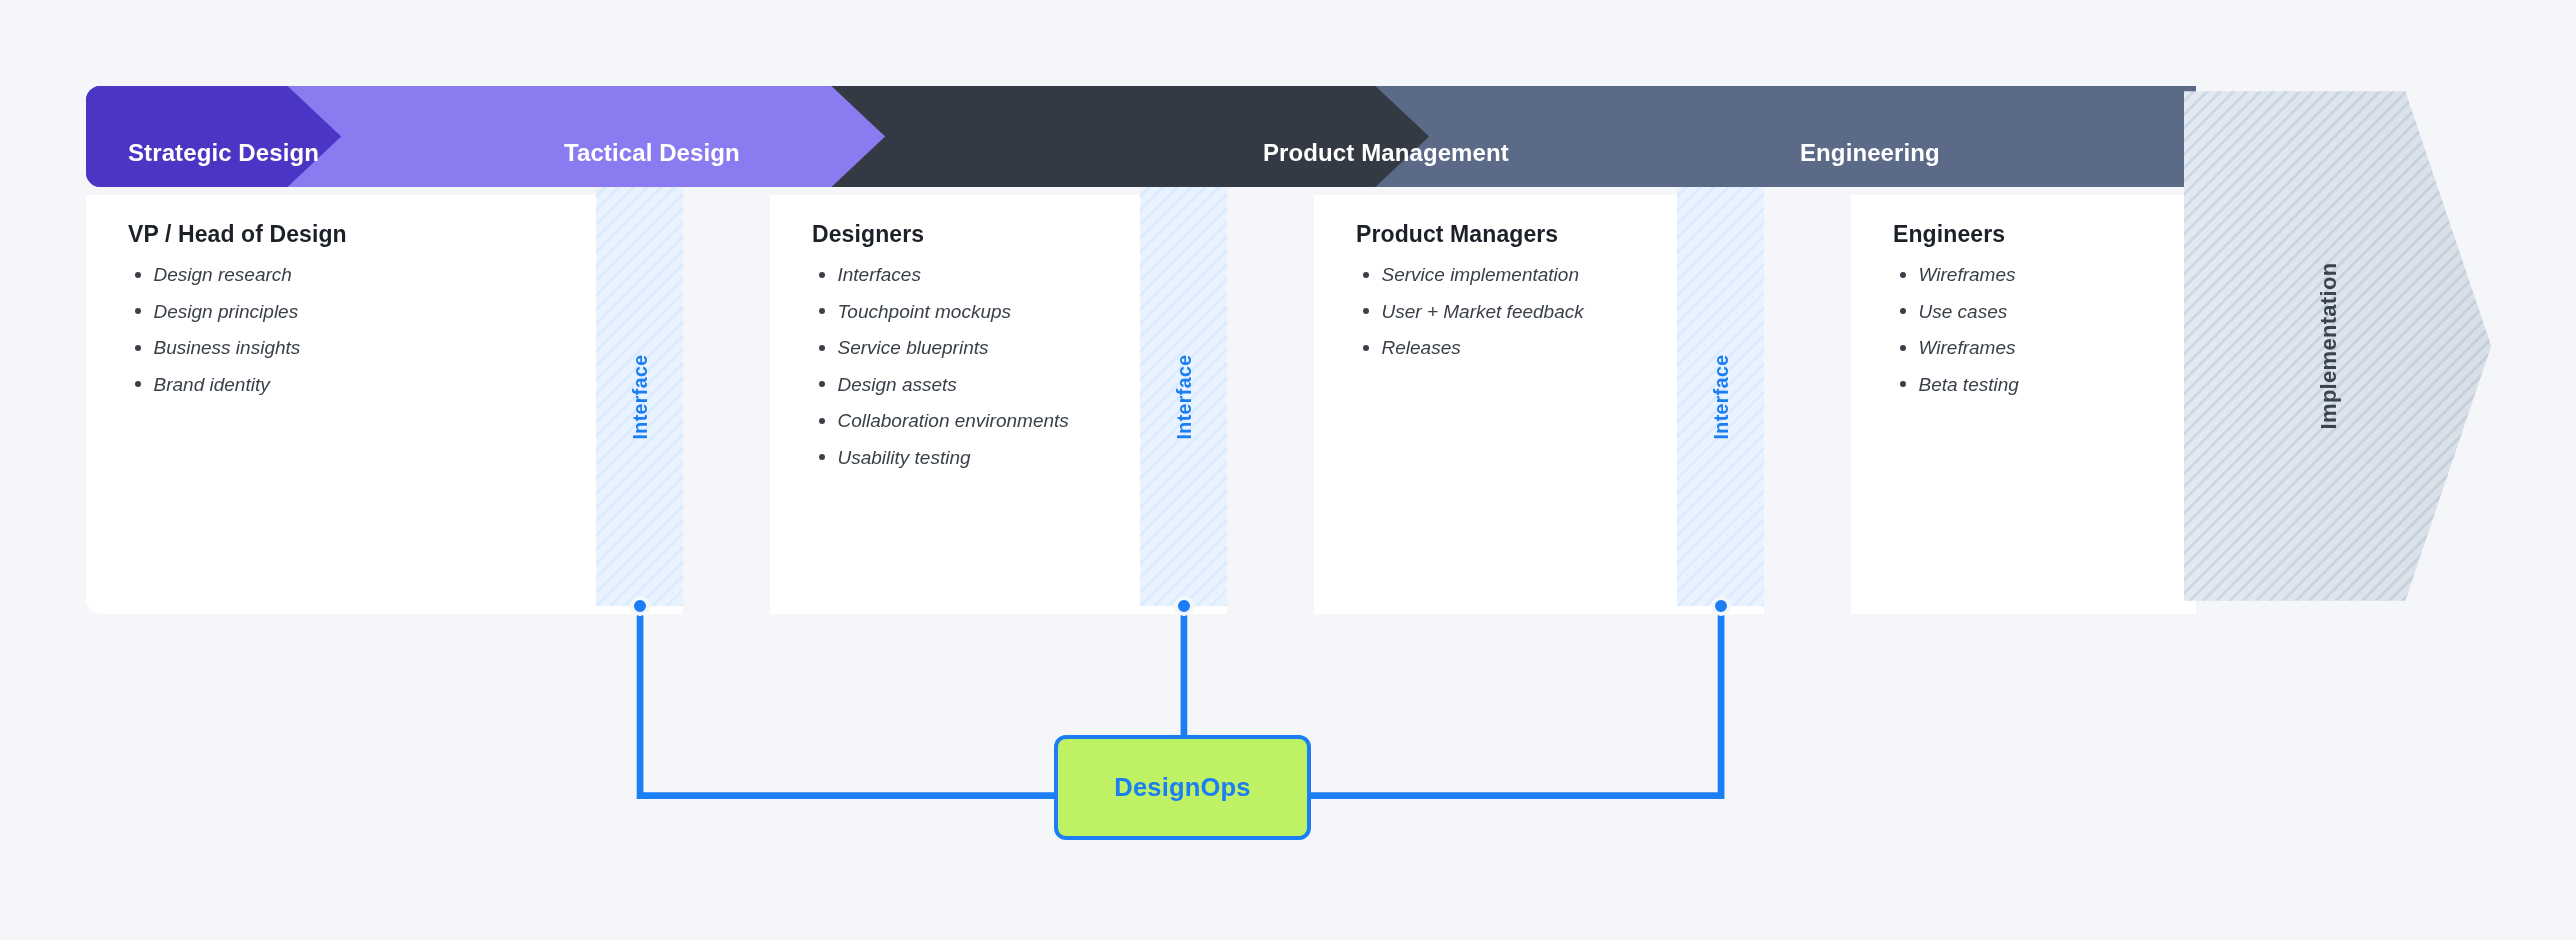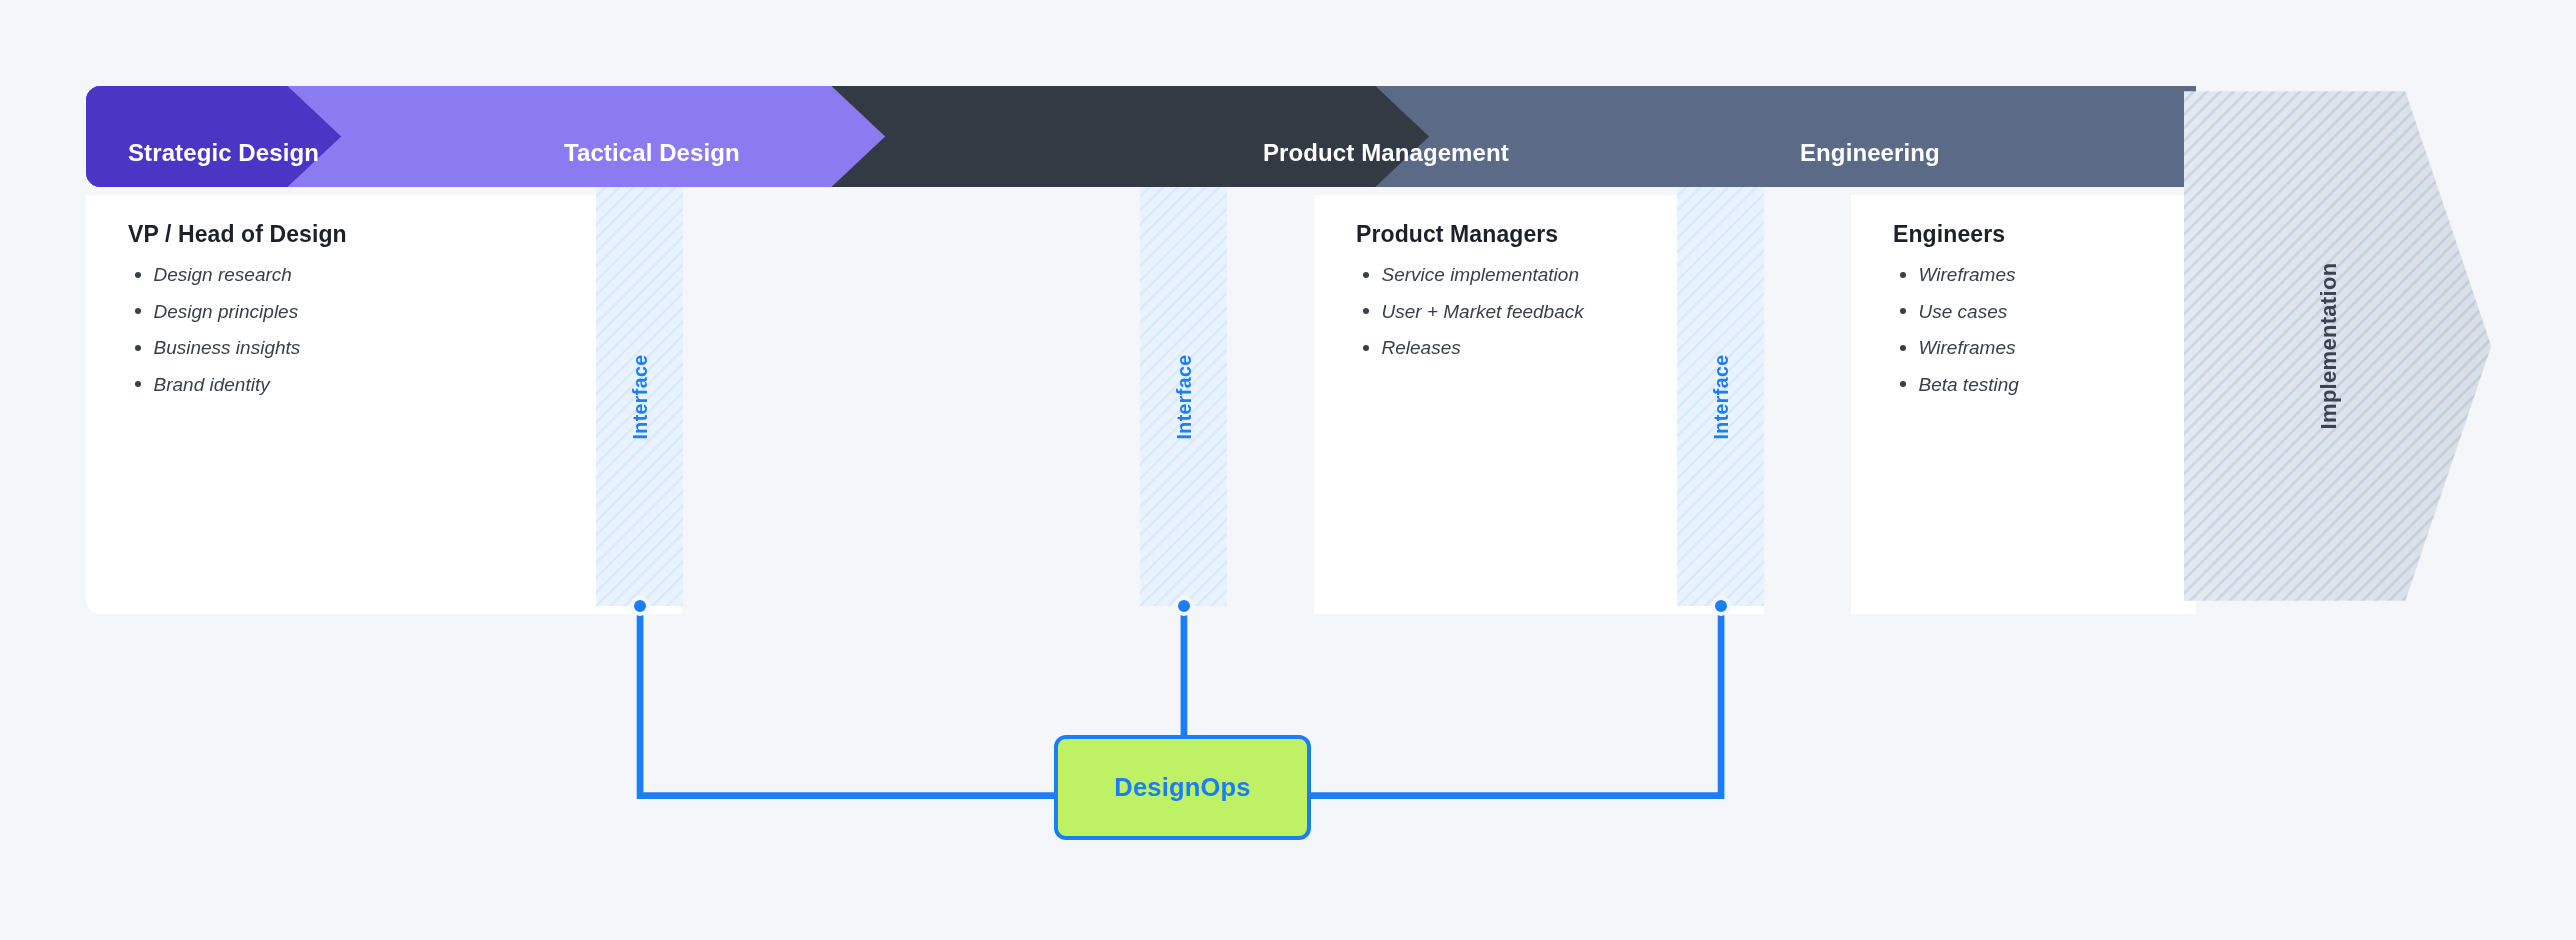--- a/index.html
+++ b/index.html
@@ -193,20 +193,33 @@
         <div class="card-title">VP / Head of Design</div>
         <ul class="card-list">
           <li>Design research</li>
           <li>Design principles</li>
           <li>Business insights</li>
           <li>Brand identity</li>
         </ul>
       </div>
     </div>
 
+    <div class="card" style="left:684px; width:457px;">
+      <div class="card-inner">
+        <div class="card-title">Designers</div>
+        <ul class="card-list">
+          <li>Interfaces</li>
+          <li>Touchpoint mockups</li>
+          <li>Service blueprints</li>
+          <li>Design assets</li>
+          <li>Collaboration environments</li>
+          <li>Usability testing</li>
+        </ul>
+      </div>
+    </div>
 
     <div class="card" style="left:1228px; width:450px;">
       <div class="card-inner">
         <div class="card-title">Product Managers</div>
         <ul class="card-list">
           <li>Service implementation</li>
           <li>User + Market feedback</li>
           <li>Releases</li>
         </ul>
       </div>

